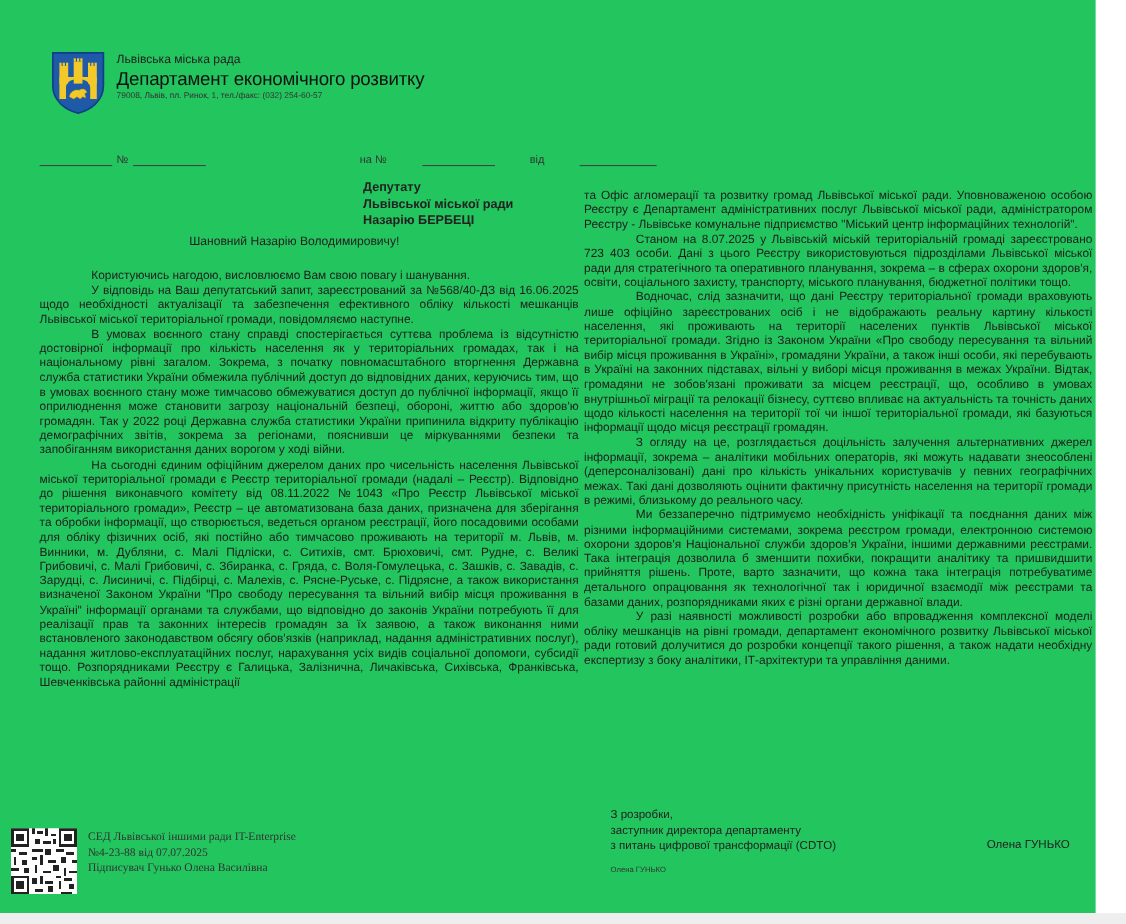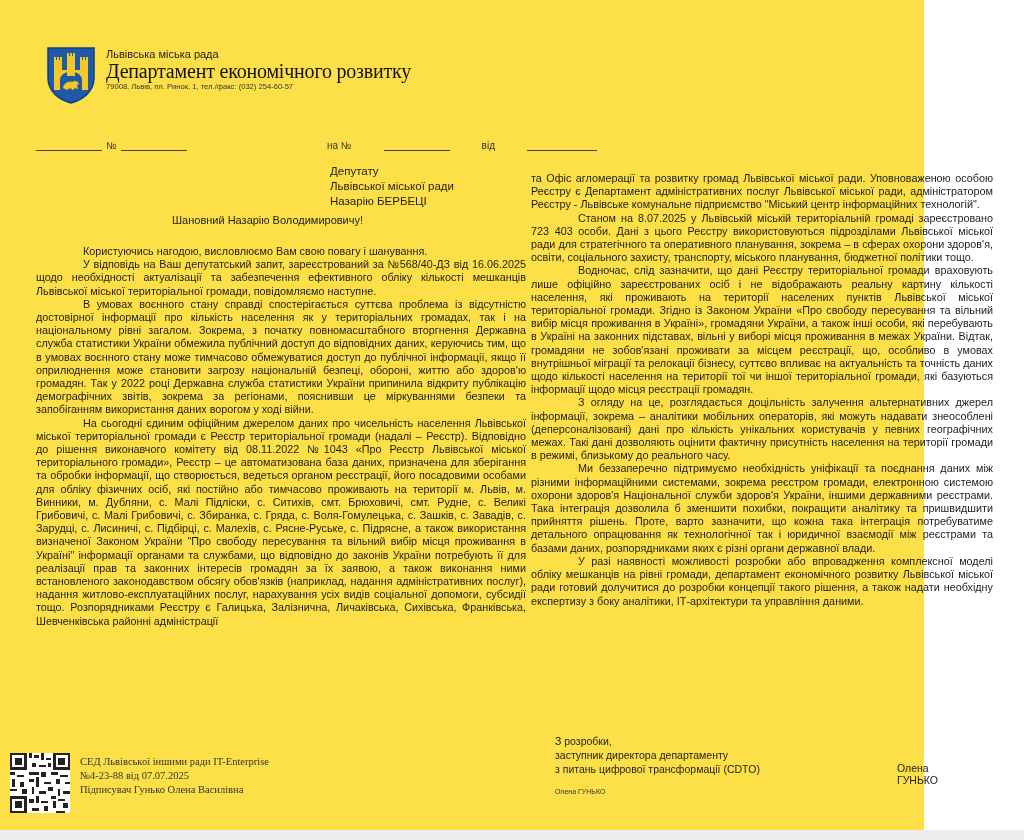--- a/index.html
+++ b/index.html
@@ -1,32 +1,32 @@
 <!DOCTYPE html>
 <html><head>
 <meta charset="utf-8">
 <style>
   * { box-sizing: border-box; margin: 0; padding: 0; }
   html, body { width: 1024px; height: 840px; background: #ffffff; overflow: hidden; }
   body { position: relative; font-family: "Liberation Sans", sans-serif; color: #1a1a1a; }
 
-  .page { position: absolute; top: 0; left: 0; width: 924px; height: 840px; background: #fde047; }
+  .page { position: absolute; top: 0; left: 0; width: 996px; height: 840px; background: #22c55e; }
 
   
   .letterhead { position: absolute; left: 46px; top: 46px; width: 500px; height: 60px; }
   .coat { position: absolute; left: 0; top: 0; width: 50px; height: 58px; }
   .lh-text { position: absolute; left: 60px; top: 2px; }
   .lh-council { font-size: 11px; color: #222; line-height: 13px; }
-  .lh-dept { font-family: Liberation Serif, serif; font-size: 20px; color: #111; line-height: 21px; letter-spacing: -0.2px; }
+  .lh-dept { font-family: Liberation Sans, sans-serif; font-size: 17px; color: #111; line-height: 21px; letter-spacing: -0.2px; }
   .lh-addr { font-size: 7.6px; color: #333; line-height: 10px; }
 
   .reg-line { position: absolute; top: 140px; font-size: 10px; color: #333; display: flex; align-items: flex-end; gap: 4px; }
   .blank { display: inline-block; border-bottom: 1px solid #444; height: 9px; }
 
-  .addressee { position: absolute; left: 330px; top: 164px; font-size: 11.5px; line-height: 15px; color: #222; }
+  .addressee { position: absolute; left: 330px; top: 164px; font-size: 11.5px; line-height: 15px; color: #222; font-weight: bold; }
   .salutation { position: absolute; left: 172px; top: 214px; font-size: 11px; color: #222; }
 
   .col { position: absolute; font-size: 10.8px; line-height: 13.2px; color: #1d1d1d; text-align: justify; }
   .col p { text-indent: 47px; }
   .col p.noindent { text-indent: 0; }
   .col-left { left: 36px; top: 245px; width: 490px; }
   .col-right { left: 531px; top: 152px; width: 462px; margin-top: 20px; }
 
   .qr-block { position: absolute; left: 10px; top: 753px; width: 60px; height: 60px; }
   .sed { position: absolute; left: 80px; top: 755px; font-family: "Liberation Serif", serif; font-size: 10.5px; line-height: 14px; color: #333; }

